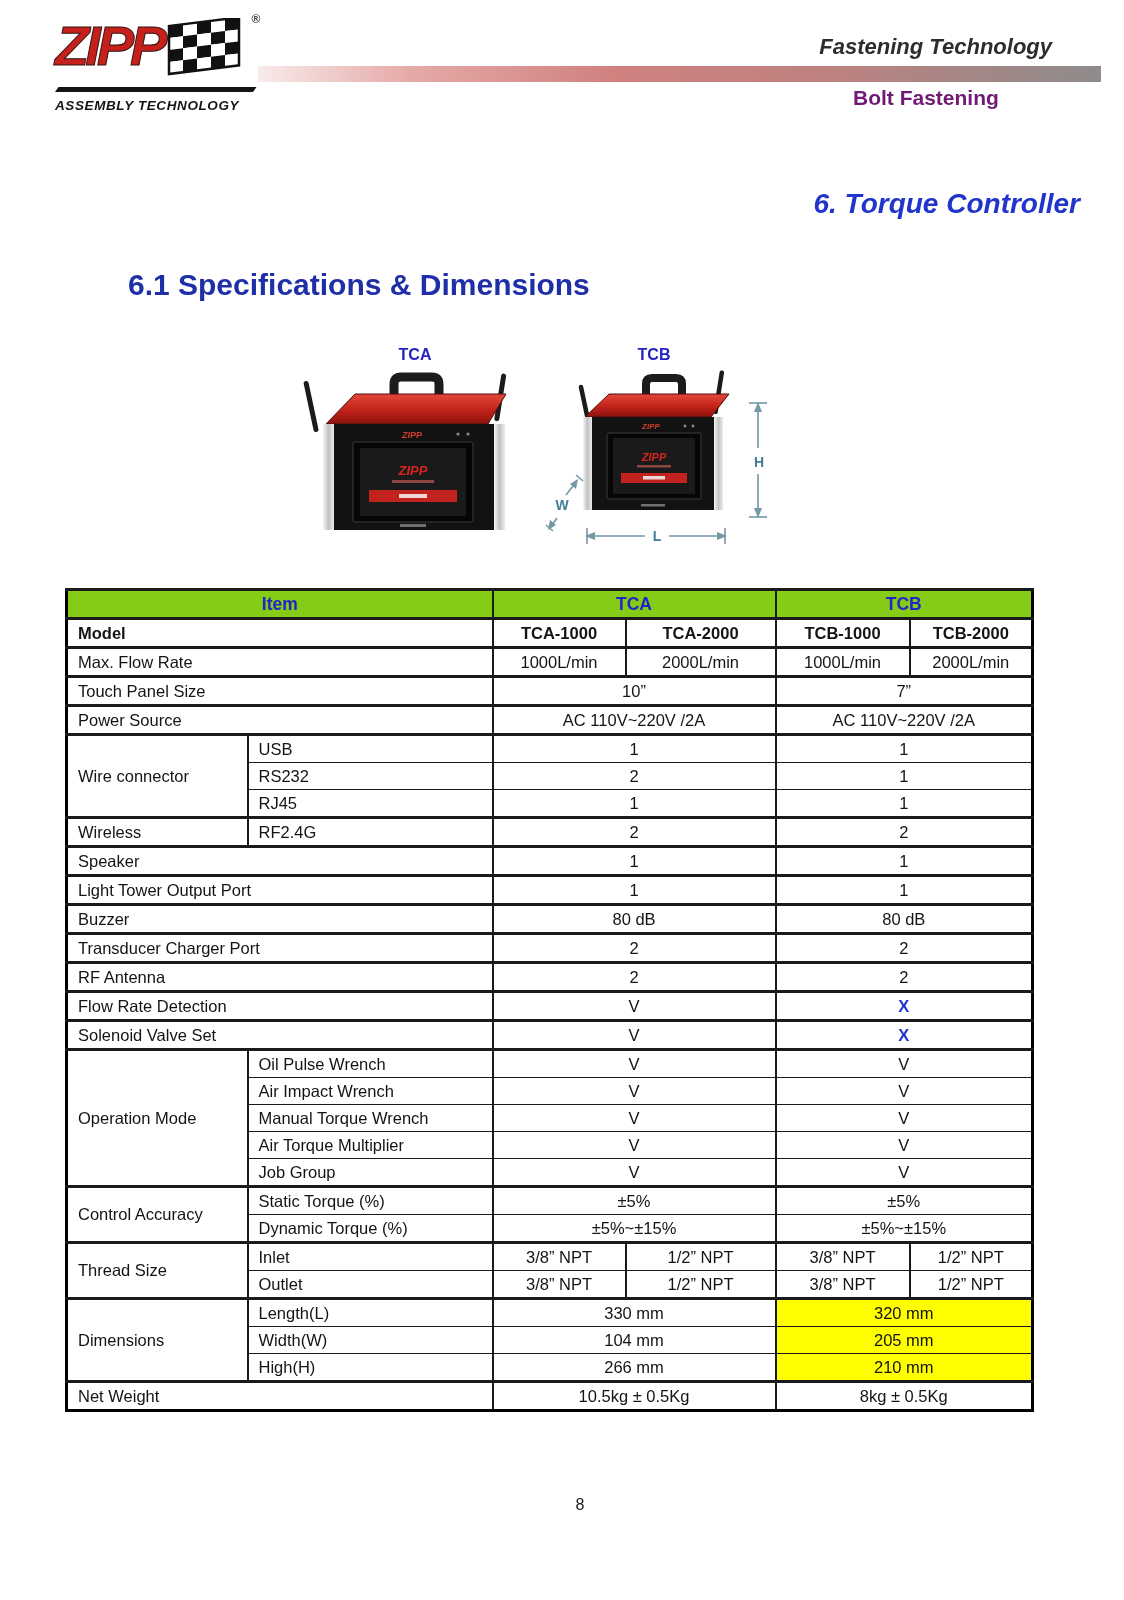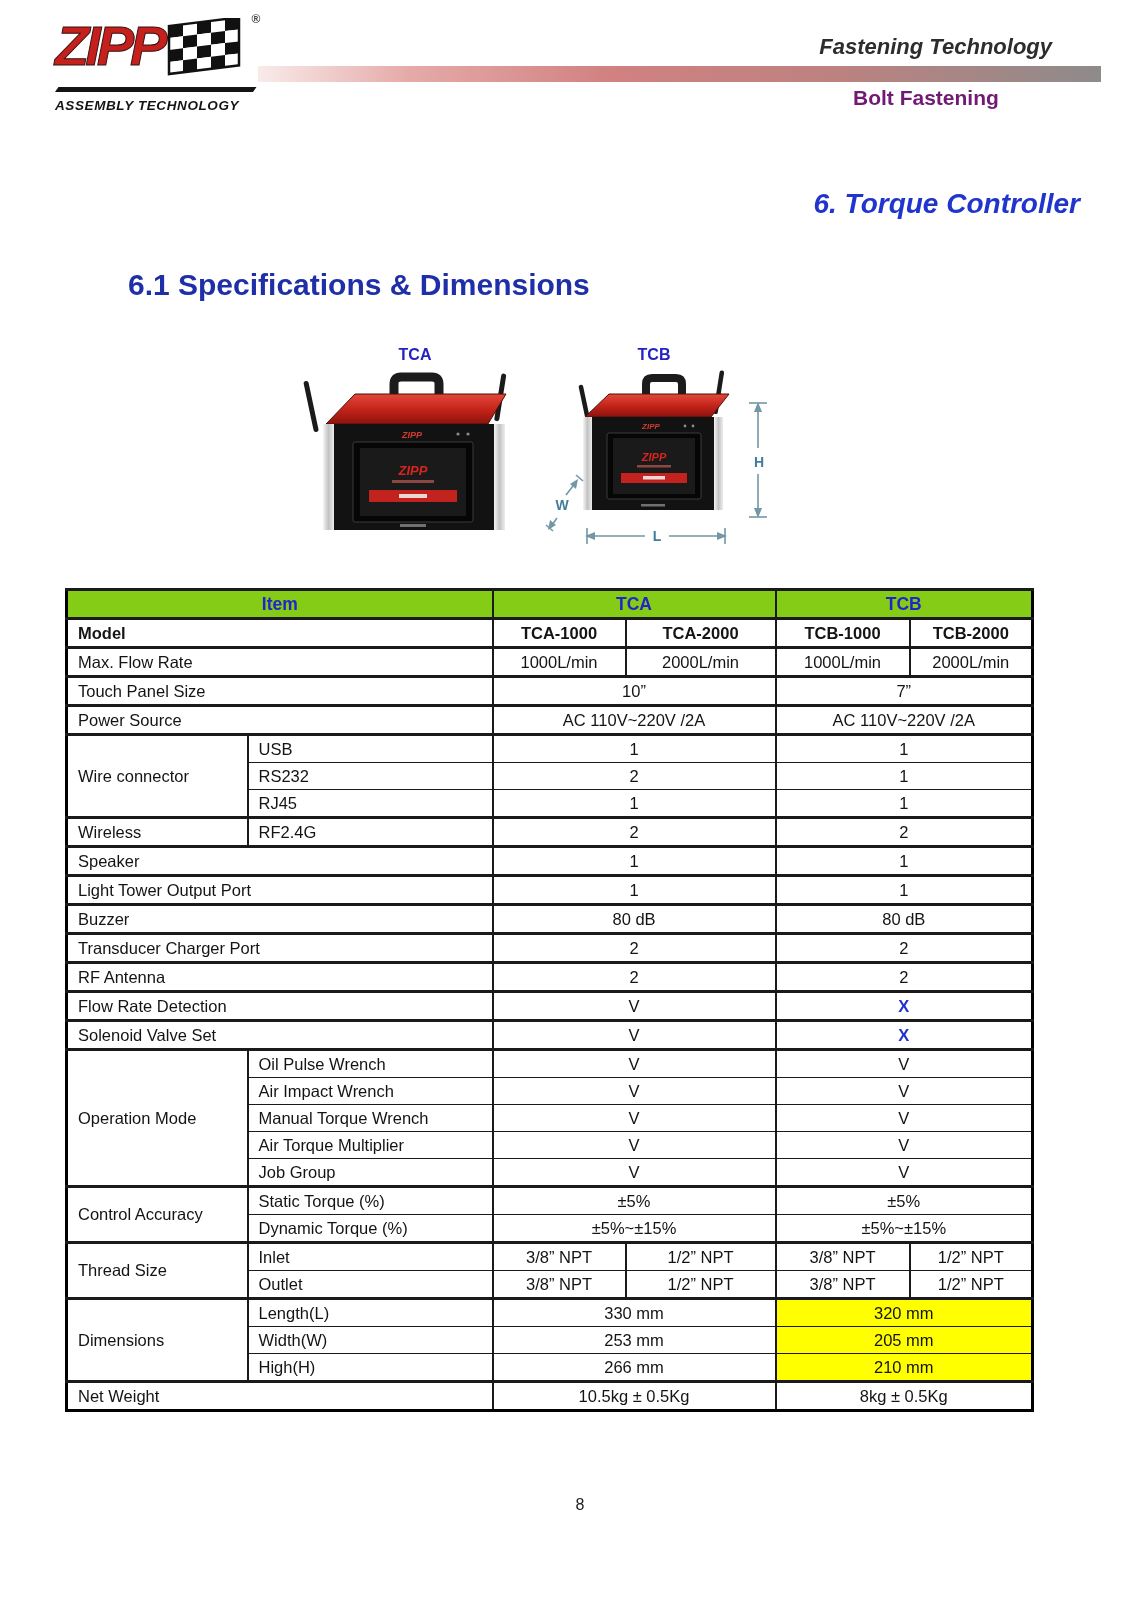--- a/index.html
+++ b/index.html
@@ -360,21 +360,21 @@
           <td>1/2” NPT</td>
         </tr>
         <tr>
           <td rowspan="3" class="cat">Dimensions</td>
           <td class="sub">Length(L)</td>
           <td colspan="2">330 mm</td>
           <td colspan="2" class="yellow">320 mm</td>
         </tr>
         <tr class="n">
           <td class="sub">Width(W)</td>
-          <td colspan="2">253 mm</td>
+          <td colspan="2">104 mm</td>
           <td colspan="2" class="yellow">205 mm</td>
         </tr>
         <tr class="n">
           <td class="sub">High(H)</td>
           <td colspan="2">266 mm</td>
           <td colspan="2" class="yellow">210 mm</td>
         </tr>
         <tr>
           <td colspan="2" class="cat">Net Weight</td>
           <td colspan="2">10.5kg ± 0.5Kg</td>

